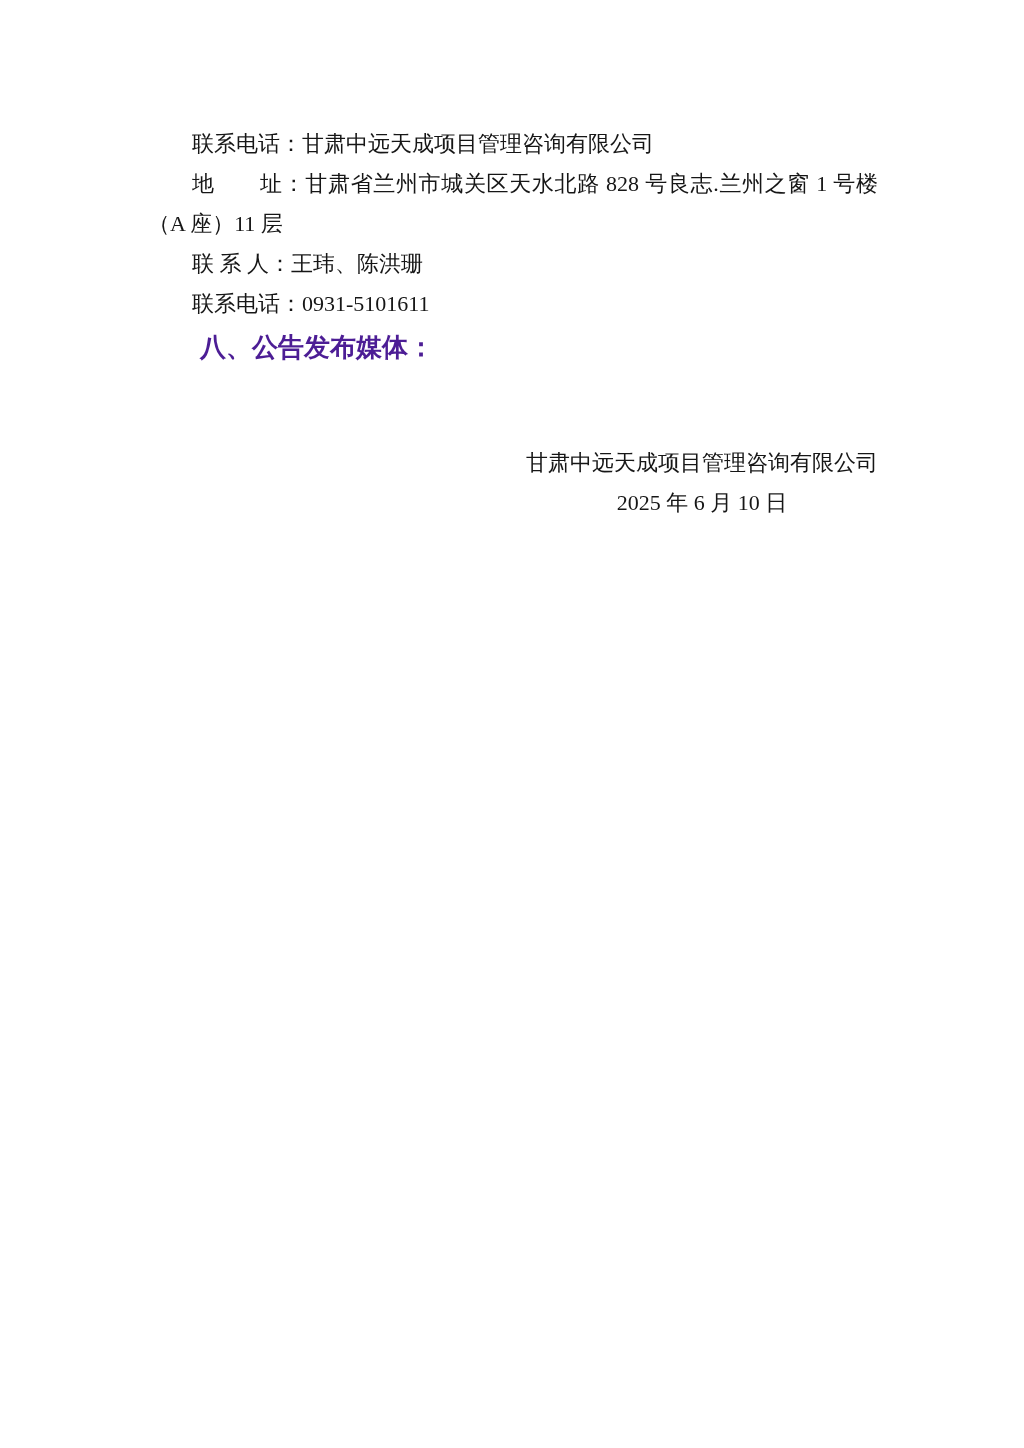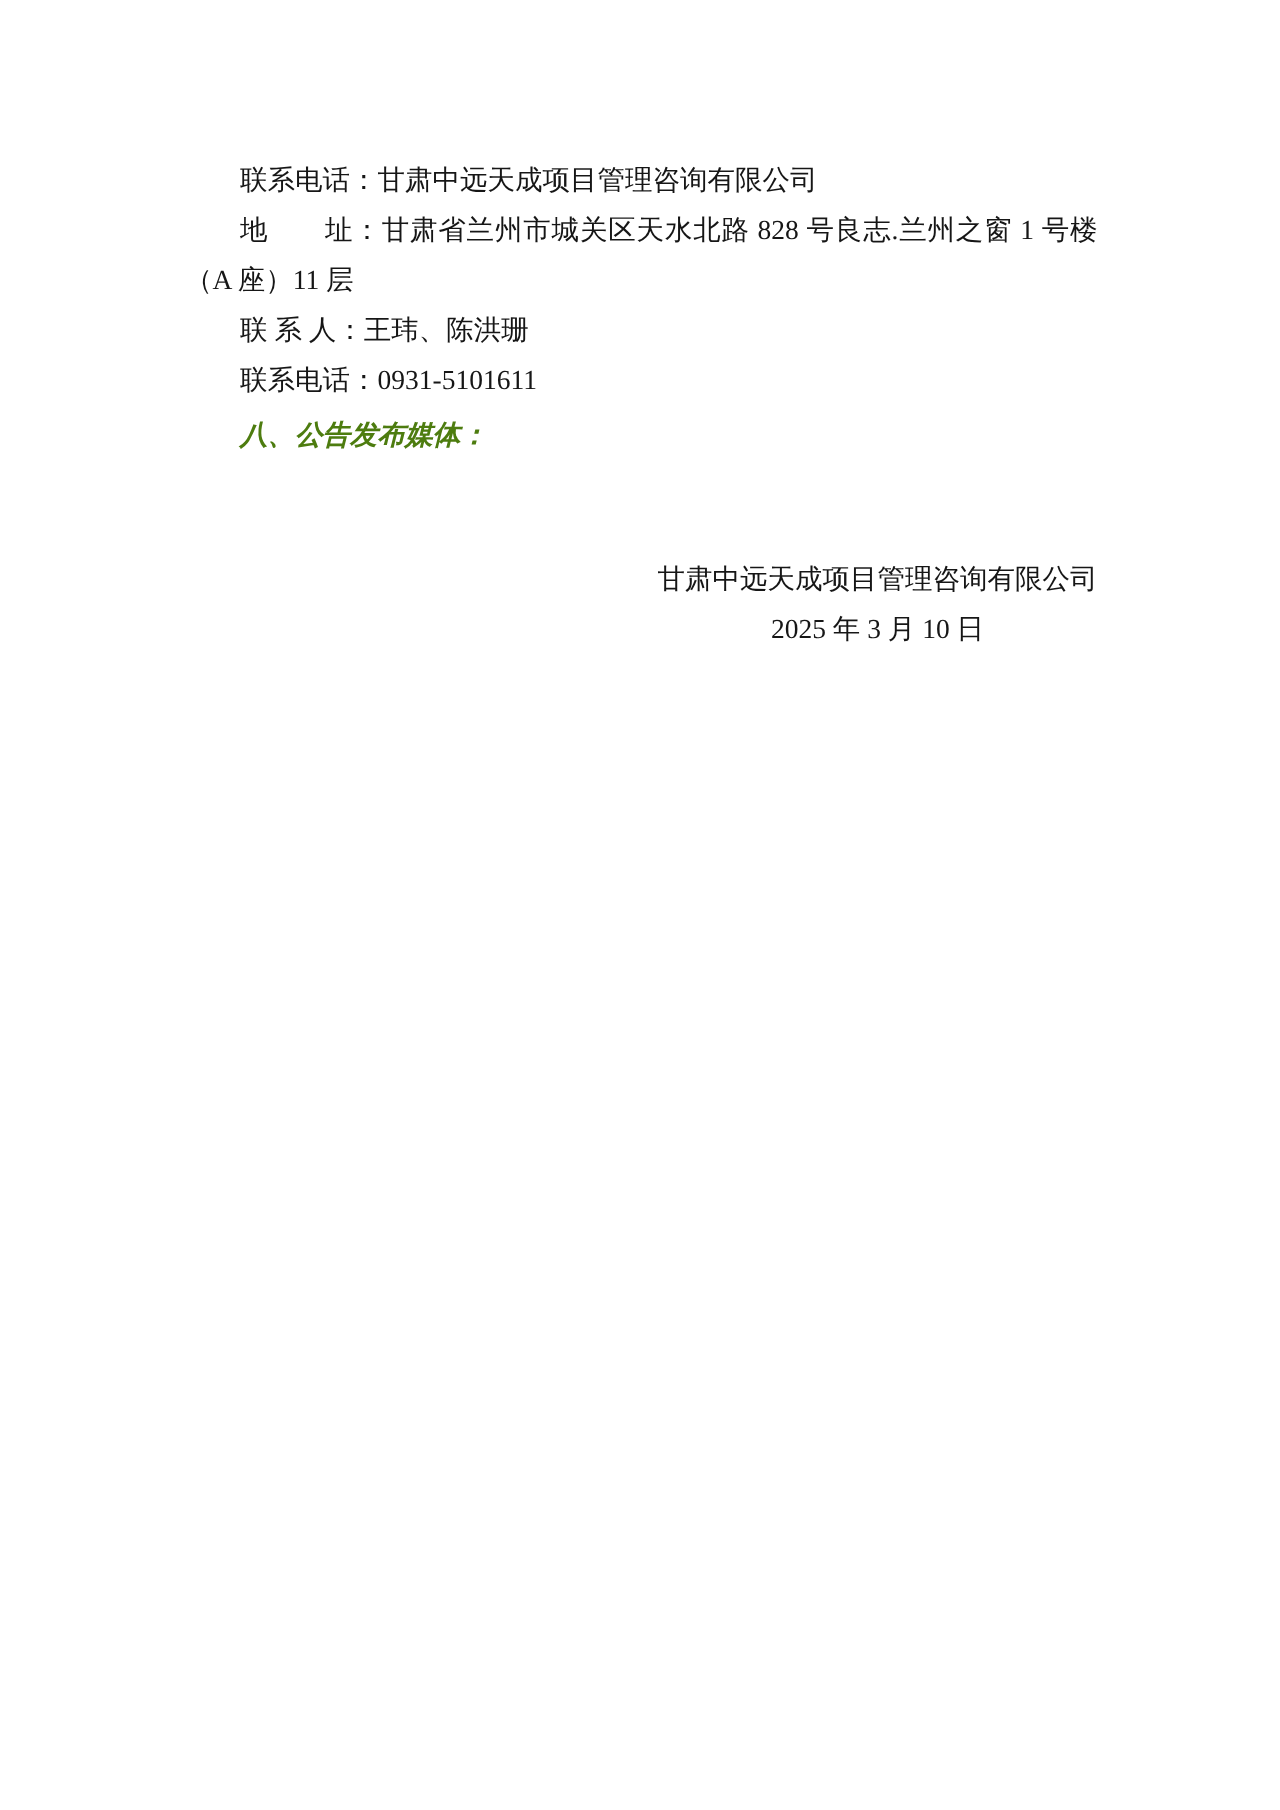--- a/index.html
+++ b/index.html
@@ -25,26 +25,25 @@
     background: #ffffff;
   }
   .page p {
     margin: 0;
     text-indent: 2em;
     text-align: justify;
     word-break: break-all;
   }
   .section-heading {
     margin: 4px 0 0 0;
-    font-size: 22px;
+    font-size: 26px;
     line-height: 40px;
     font-weight: bold;
     text-indent: 2em;
-    color: #4d7c0f;
-    font-style: italic;
+    color: #4c1d95;
   }
   .signature {
     margin-top: 75px;
     display: flex;
     flex-direction: column;
     align-items: flex-end;
   }
   .sig-inner {
     display: inline-block;
     text-align: center;
@@ -67,17 +66,17 @@
     <p><span>联 系 人：</span><span>王玮、陈洪珊</span></p>
     <p><span>联系电话：</span><span>0931-5101611</span></p>
   </div>
 
   <h2 class="section-heading">八、公告发布媒体：</h2>
 
 
   <div class="signature">
     <div class="sig-inner">
       <p>甘肃中远天成项目管理咨询有限公司</p>
-      <p>2025 年 3 月 10 日</p>
+      <p>2025 年 6 月 10 日</p>
     </div>
   </div>
 
 </div>
 
 </body></html>

